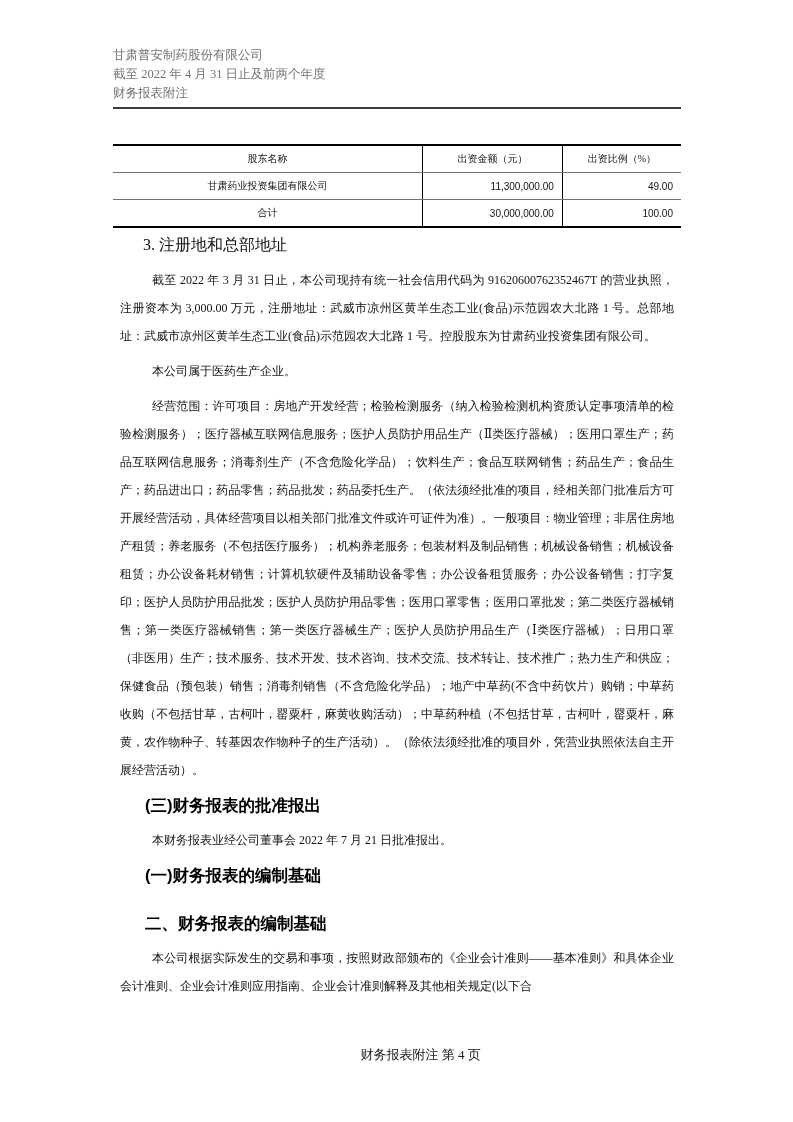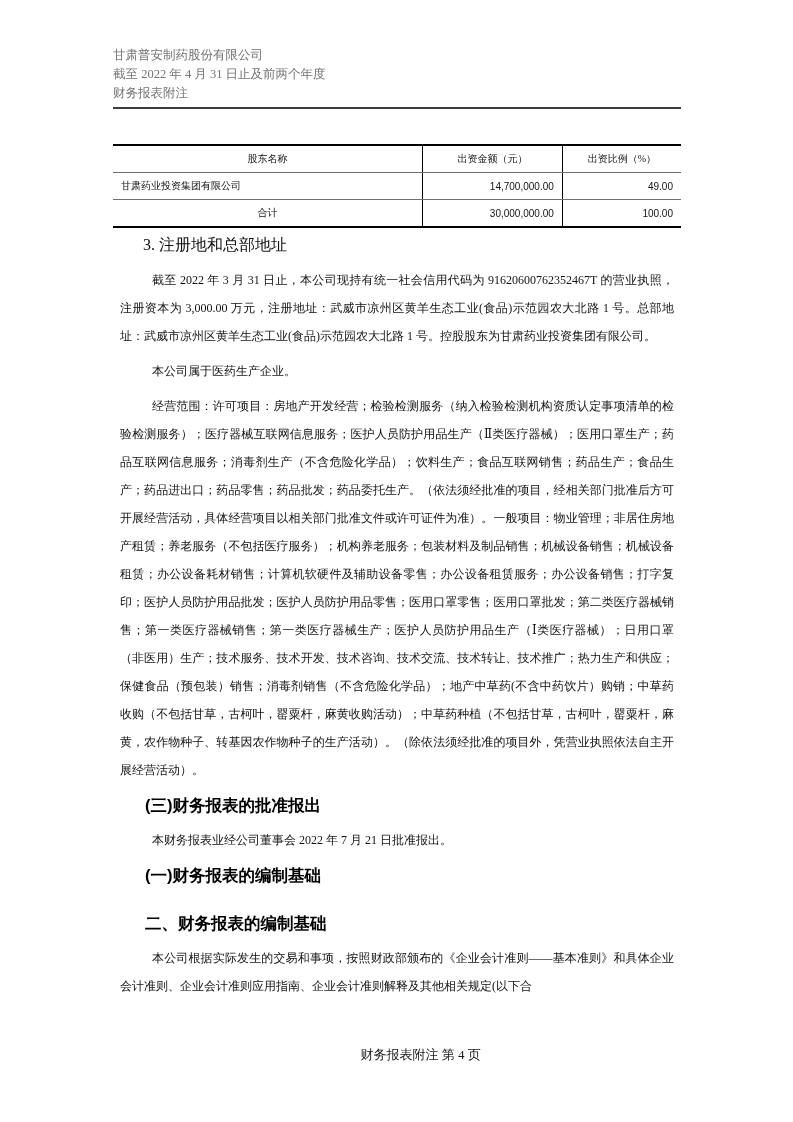--- a/index.html
+++ b/index.html
@@ -37,21 +37,21 @@
     height: 26px;
     padding: 0 8px;
     font-size: 10px;
     font-weight: normal;
     overflow: hidden;
     white-space: nowrap;
   }
   table.sh thead th { text-align: center; border-bottom: 1px solid #707070; }
   table.sh tbody tr.r0 td { border-bottom: 1px solid #707070; }
   .vline { border-left: 1px solid #000; }
-  td.cell-name  { text-align: left; }
+  td.cell-name  { text-align: center; }
   td.cell-total { text-align: center; }
   td.num {
     text-align: right;
     font-family: "Liberation Sans", "DejaVu Sans", sans-serif;
     font-size: 12.5px;
   }
   
   .sub {
     margin: 3px 0 0 0;
     font-size: 16px; line-height: 28px;
@@ -105,21 +105,21 @@
     <thead>
       <tr>
         <th>股东名称</th>
         <th class="vline">出资金额（元）</th>
         <th class="vline">出资比例（%）</th>
       </tr>
     </thead>
     <tbody>
       <tr class="r0">
         <td class="cell-name">甘肃药业投资集团有限公司</td>
-        <td class="vline num">14,700,000.00</td>
+        <td class="vline num">11,300,000.00</td>
         <td class="vline num">49.00</td>
       </tr>
       <tr class="r1">
         <td class="cell-total">合计</td>
         <td class="vline num">30,000,000.00</td>
         <td class="vline num">100.00</td>
       </tr>
     </tbody>
   </table>
 

